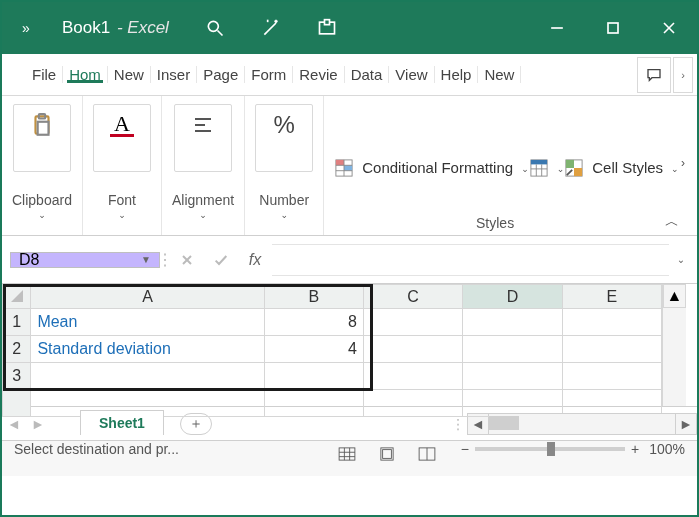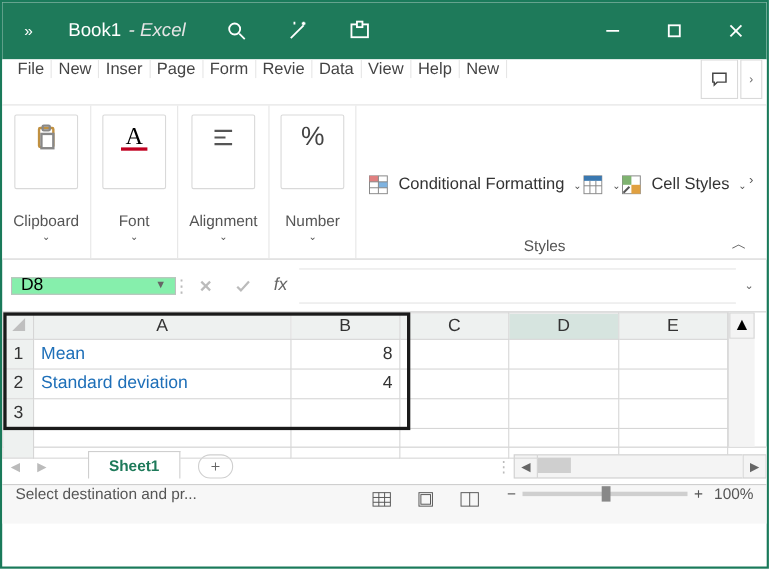--- a/index.html
+++ b/index.html
@@ -8,21 +8,21 @@
   
   .titlebar { background: #1e7a5a; height: 52px; display: flex; align-items: center; color: #fff; }
   .tb-more { width: 50px; text-align: center; font-size: 14px; letter-spacing: 2px; }
   .tb-title { font-size: 17px; padding-left: 10px; padding-right: 18px; }
   .tb-sub { color: #e5e5e5; margin-left: 2px; font-style: italic; }
   .tb-icon { width: 56px; text-align: center; display:flex; align-items:center; justify-content:center; height:100%; }
   .tb-icon svg { width: 20px; height: 20px; }
   .tb-right { margin-left:auto; display:flex; height:100%; }
 
   
-  .ribbon-tabs { background:#fff; height:42px; display:flex; align-items:flex-start; border-bottom:1px solid #d9d9d9; padding-left:8px; position:relative;}
+  .ribbon-tabs { background:#fff; height:42px; display:flex; align-items:center; border-bottom:1px solid #d9d9d9; padding-left:24px; position:relative;}
   .tab { display:flex; align-items:center; justify-content:center; font-size:15px; color:#444; padding:0 6px; border-right:1px solid #e6e6e6; cursor:pointer; position:relative;}
   .tab.active { color:#1e7a5a; }
   .tab.active::after { content:""; position:absolute; left:4px; right:4px; bottom:0; height:3px; background:#1e7a5a; }
   .tab:last-of-type { border-right:none; }
   .tabs-right { margin-left:auto; display:flex; align-items:center; padding-right:4px; gap:2px;}
   .sq { width:34px; height:36px; border:1px solid #d9d9d9; display:flex; align-items:center; justify-content:center; background:#fff; }
 
   
   .ribbon-body { height:140px; background:#fff; display:flex; align-items:stretch; border-bottom:1px solid #cfcfcf; position:relative;}
   .group { display:flex; flex-direction:column; align-items:center; justify-content:flex-start; padding:8px 10px 4px; border-right:1px solid #e6e6e6; position:relative;}
@@ -32,21 +32,21 @@
   .big-icon { width:28px; height:28px; display:flex; align-items:center; justify-content:center;}
   .styles-group { flex:1; display:flex; padding:8px 10px 4px; position:relative;}
   .styles-row { display:flex; align-items:center; gap:8px; margin:2px 0 2px 0; font-size:15px; color:#333; cursor:pointer;}
   .styles-row .icn { width:20px; height:20px; display:flex; align-items:center; justify-content:center;}
   .styles-label { text-align:center; font-size:14px; color:#555; position:absolute; bottom:4px; left:17px; right:48px;}
   .ribbon-chevron-right { position:absolute; right:12px; top:60px; color:#555; font-size:12px; }
   .collapse-caret { position:absolute; right:18px; bottom:4px; color:#555; font-size:14px;}
 
   
   .fbar { height:48px; display:flex; align-items:center; border-bottom:1px solid #cfcfcf; padding:0 4px 0 8px;}
-  .namebox { width:150px; height:16px; border:1px solid #bfbfbf; display:flex; align-items:center; font-size:16px; padding:0 8px; position:relative; background:#86efac;}
+  .namebox { width:150px; height:16px; border:1px solid #bfbfbf; display:flex; align-items:center; font-size:16px; padding:0 8px; position:relative; background:#c4b5fd;}
   .namebox .dd { margin-left:auto; color:#666; font-size:10px;}
   .namebox-grip { width:10px; height:32px; display:flex; align-items:center; justify-content:center; color:#bbb;}
   .fx-btn { width:34px; height:32px; display:flex; align-items:center; justify-content:center; color:#9a9a9a; }
   .fx-btn.lbl { font-style:italic; font-size:16px; color:#666; }
   .formula-input { flex:1; height:32px; border-top:1px solid #e4e4e4; border-bottom:1px solid #e4e4e4; border-left:none; border-right:none; background:#fff;}
   .fbar-dd { width:24px; text-align:center; font-size:10px; color:#666;}
 
   
   .grid-wrap { display:flex; height:122px; position:relative;}
   .grid-table { border-collapse:collapse; table-layout:fixed; width:660px; font-size:16px; color:#333; }
@@ -125,20 +125,21 @@
       <svg viewBox="0 0 24 24" stroke="#fff" stroke-width="2">
           <line x1="6" y1="6" x2="18" y2="18"></line>
           <line x1="18" y1="6" x2="6" y2="18"></line>
         </svg>
     </div>
   </div>
 </div>
 
 <div class="ribbon-tabs">
   <div class="tab">File</div>
+  <div class="tab active">Hom</div>
   <div class="tab">New</div>
   <div class="tab">Inser</div>
   <div class="tab">Page</div>
   <div class="tab">Form</div>
   <div class="tab">Revie</div>
   <div class="tab">Data</div>
   <div class="tab">View</div>
   <div class="tab">Help</div>
   <div class="tab">New</div>
   <div class="tabs-right">

